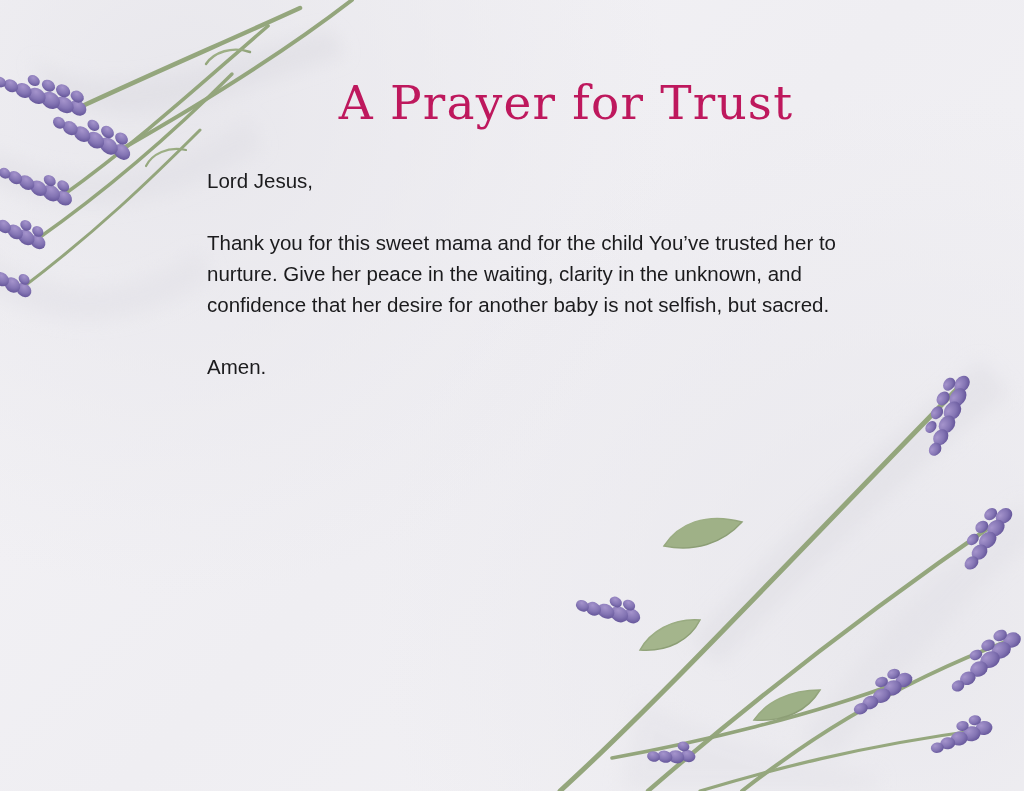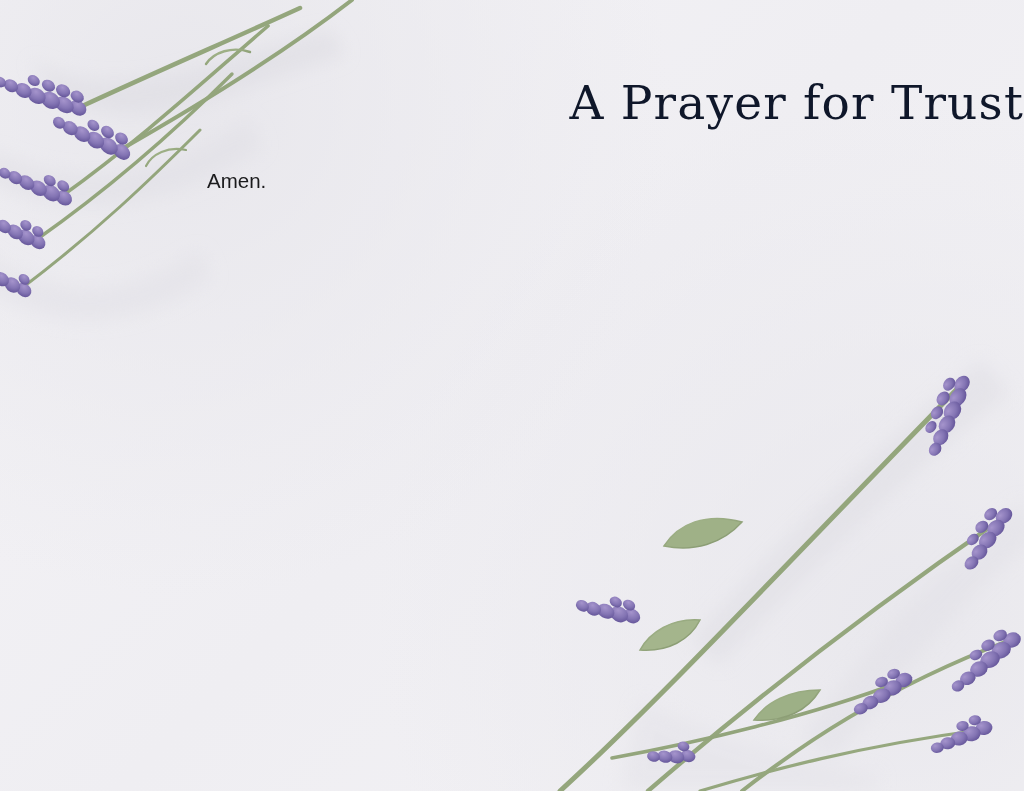--- a/index.html
+++ b/index.html
@@ -36,26 +36,26 @@
     position: absolute;
     inset: 0;
     pointer-events: none;
   }
 
   .title {
     position: absolute;
     top: 44px;
     left: 0;
     width: 1024px;
-    text-align: right;
+    text-align: center;
     font-family: "DejaVu Serif", serif;
     font-size: 47px;
     font-weight: 400;
     letter-spacing: 1.2px;
-    color: #0f172a;
+    color: #be185d;
     padding-left: 108px;
     box-sizing: border-box;
     white-space: nowrap;
   }
 
   .prayer-body {
     position: absolute;
     left: 207px;
     top: 165px;
     width: 690px;
@@ -259,15 +259,17 @@
         <ellipse cx="-22" cy="7" rx="7.5" ry="6"></ellipse>
         <ellipse cx="-33" cy="10" rx="6.5" ry="5.2"></ellipse>
         <ellipse cx="-7" cy="-8" rx="6" ry="4.8"></ellipse>
       </g>
     </g>
   </svg>
 
   <h1 class="title">A Prayer for Trust</h1>
 
   <div class="prayer-body">
+    <p class="para">Lord Jesus,</p>
+    <p class="para">Thank you for this sweet mama and for the child You’ve trusted her to nurture. Give her peace in the waiting, clarity in the unknown, and confidence that her desire for another baby is not selfish, but sacred.</p>
     <p class="para">Amen.</p>
   </div>
 </div>
 
 </body></html>

